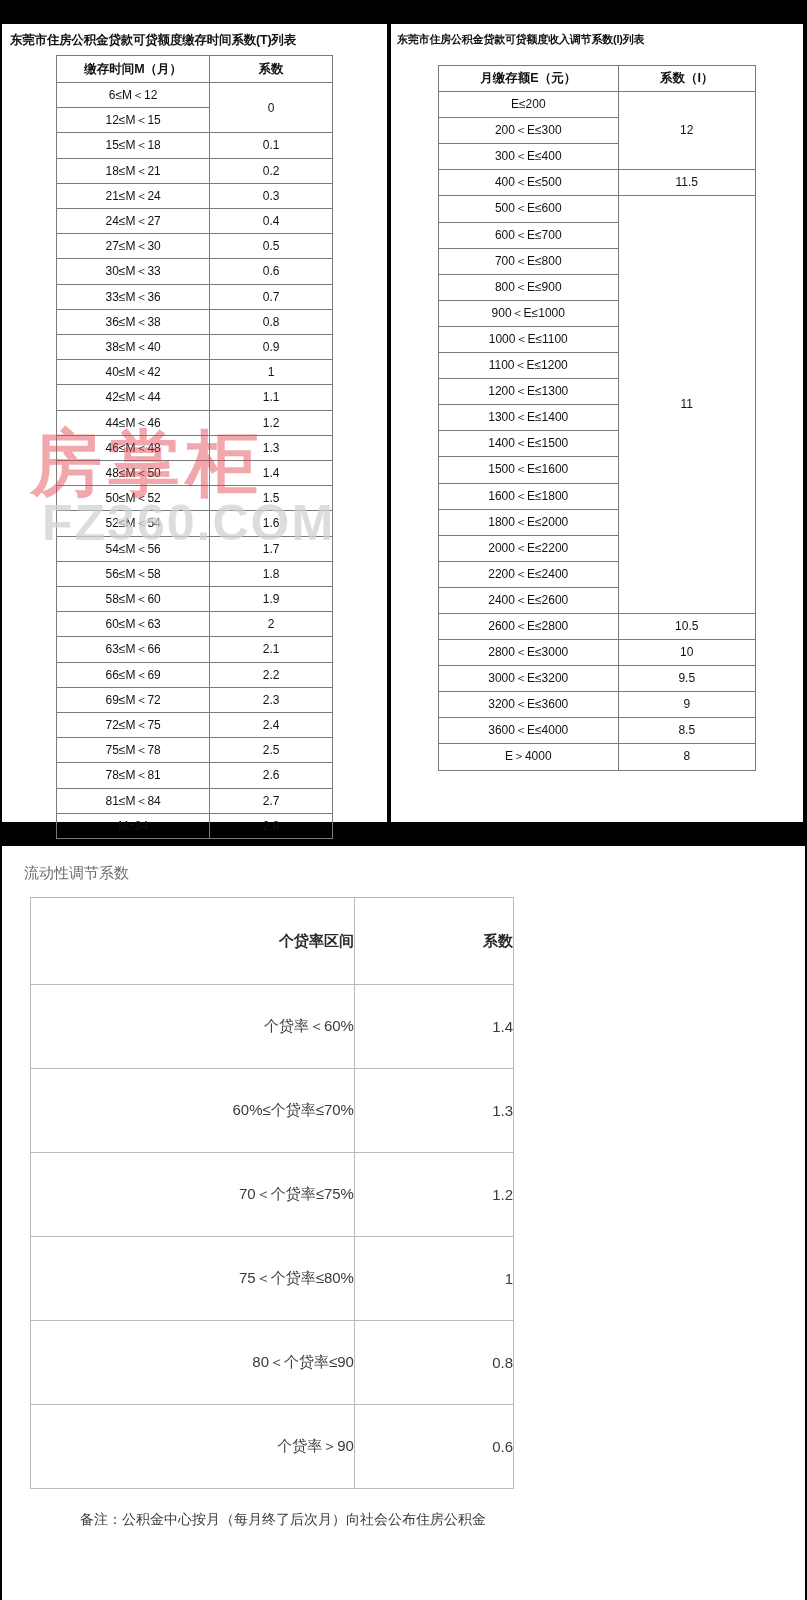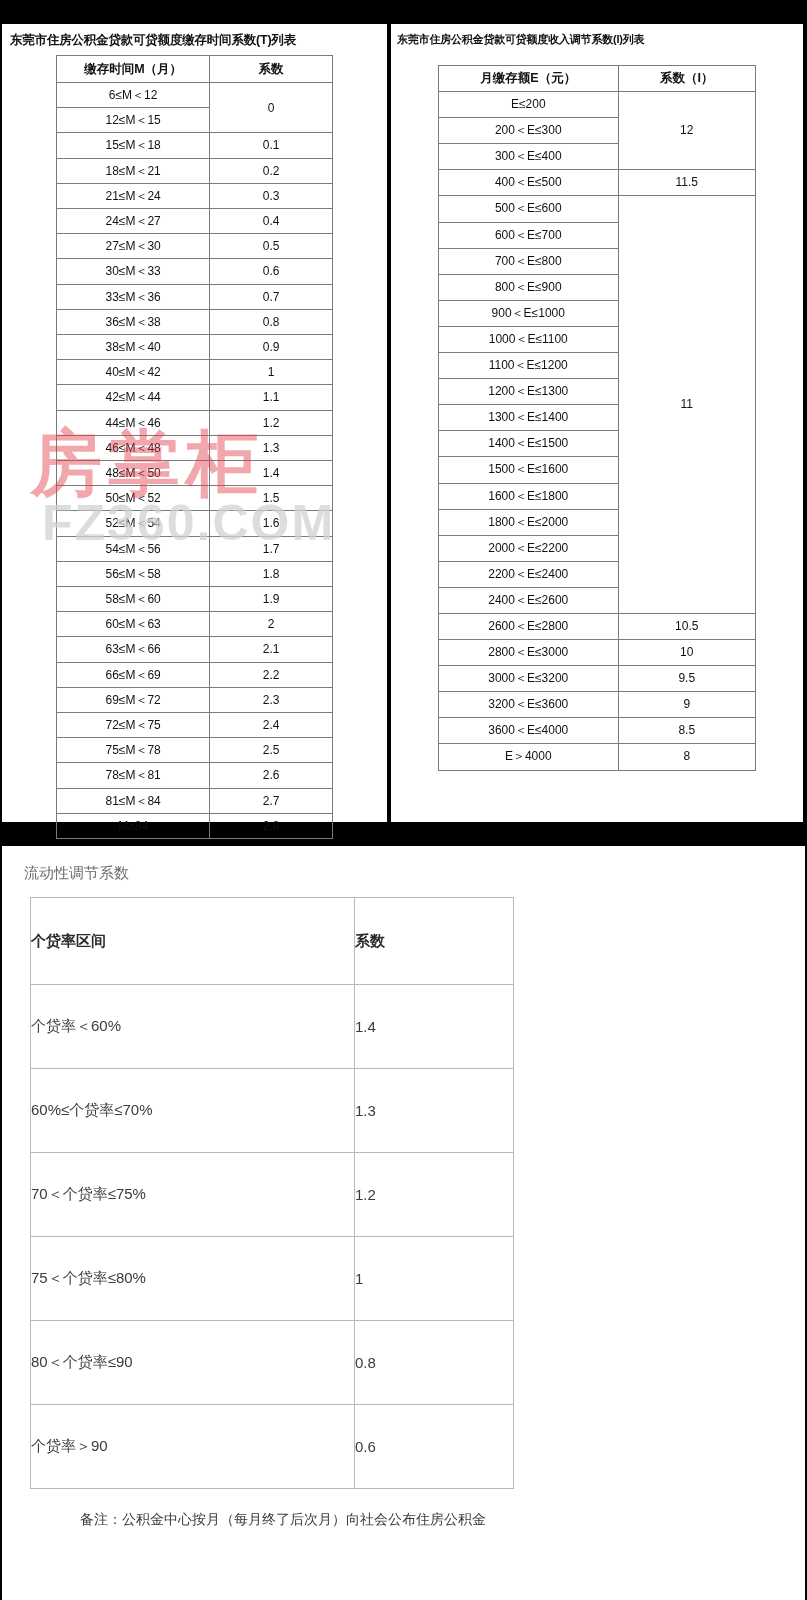--- a/index.html
+++ b/index.html
@@ -128,21 +128,21 @@
   }
   table.big {
     border-collapse: collapse;
     margin: 0 0 0 28px;
     width: 484px;
     font-size: 15px;
     color: #3b3b3b;
   }
   table.big th, table.big td {
     border: 1px solid #b9b9b9;
-    text-align: left;
+    text-align: right;
     padding: 0;
     font-weight: normal;
     height: 83px;
   }
   table.big th {
     font-weight: bold;
     color: #2b2b2b;
     font-size: 15px;
     height: 86px;
   }

